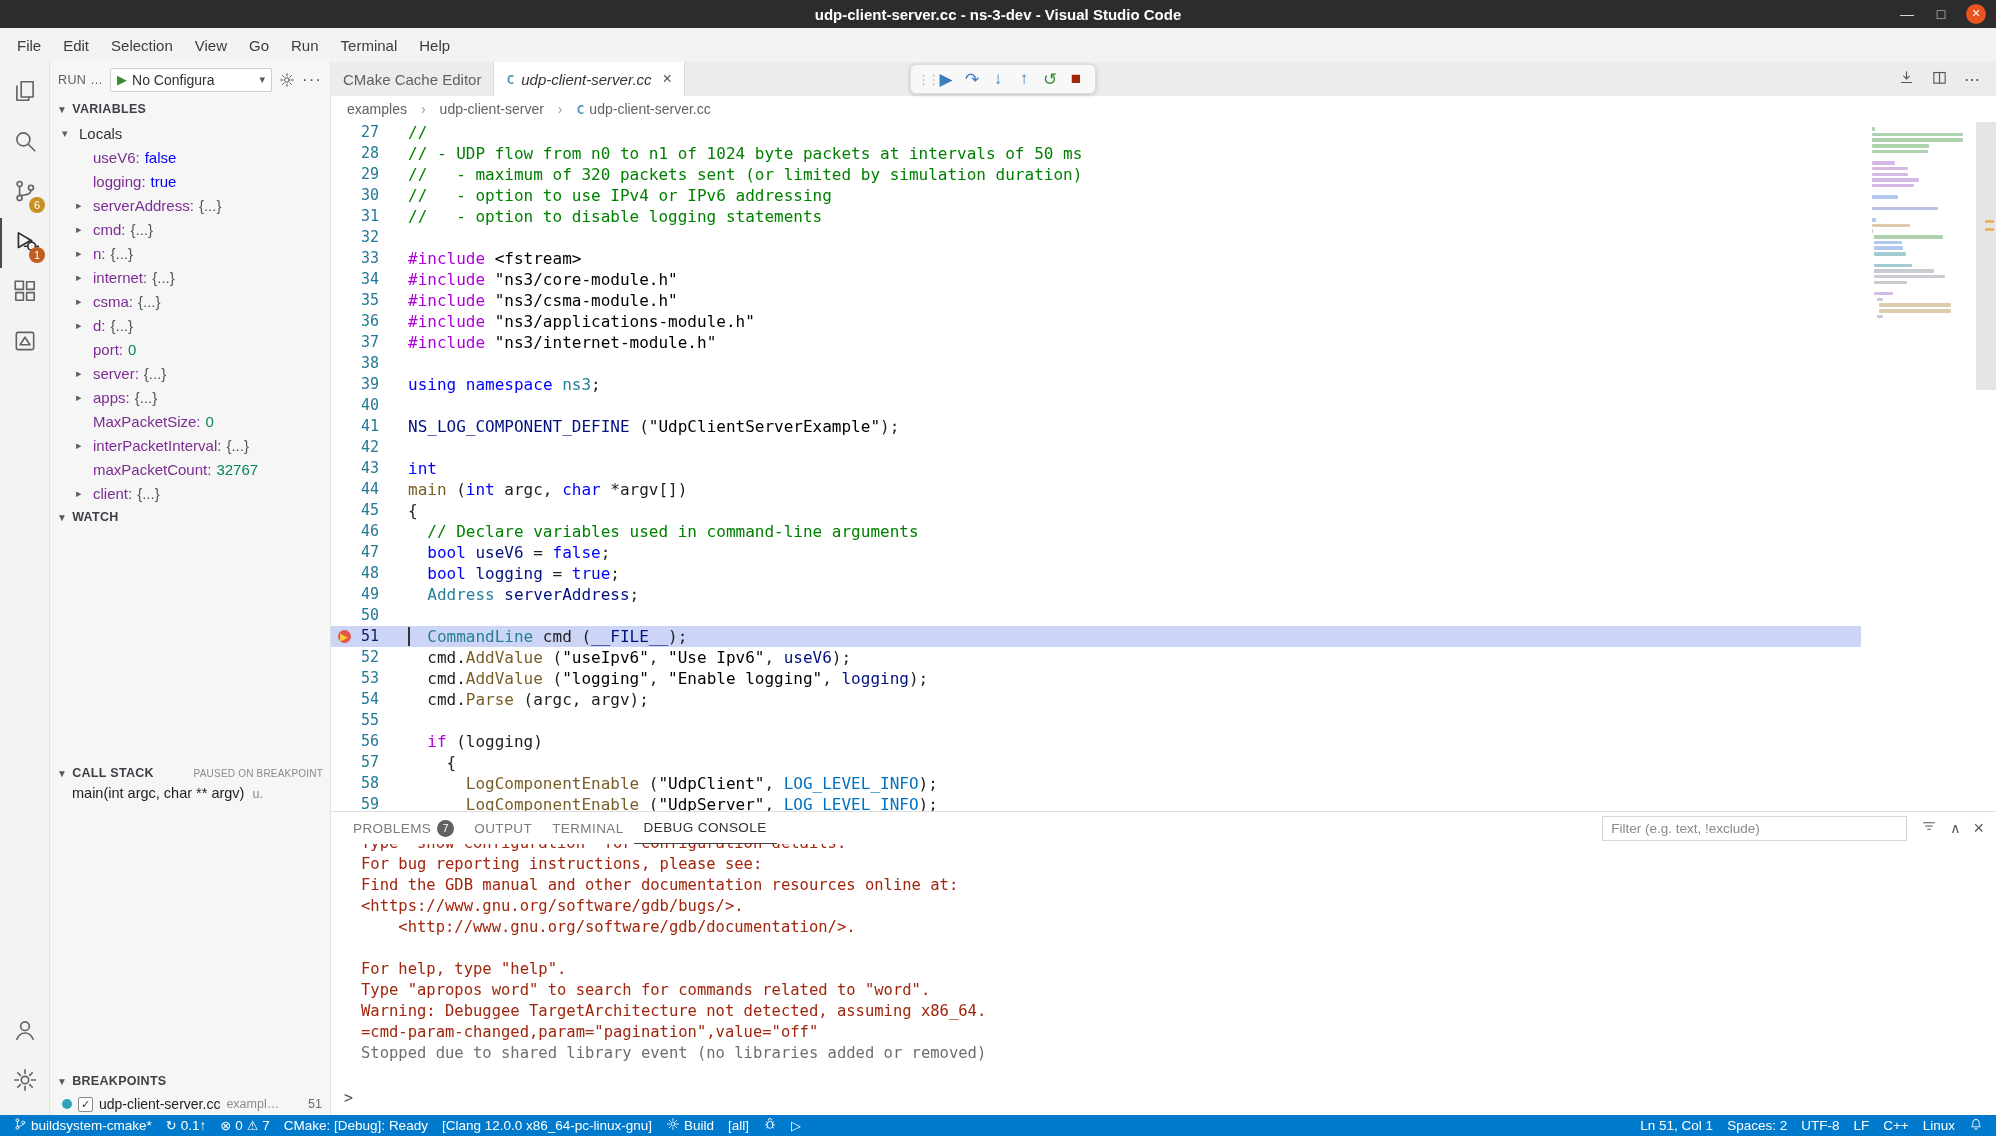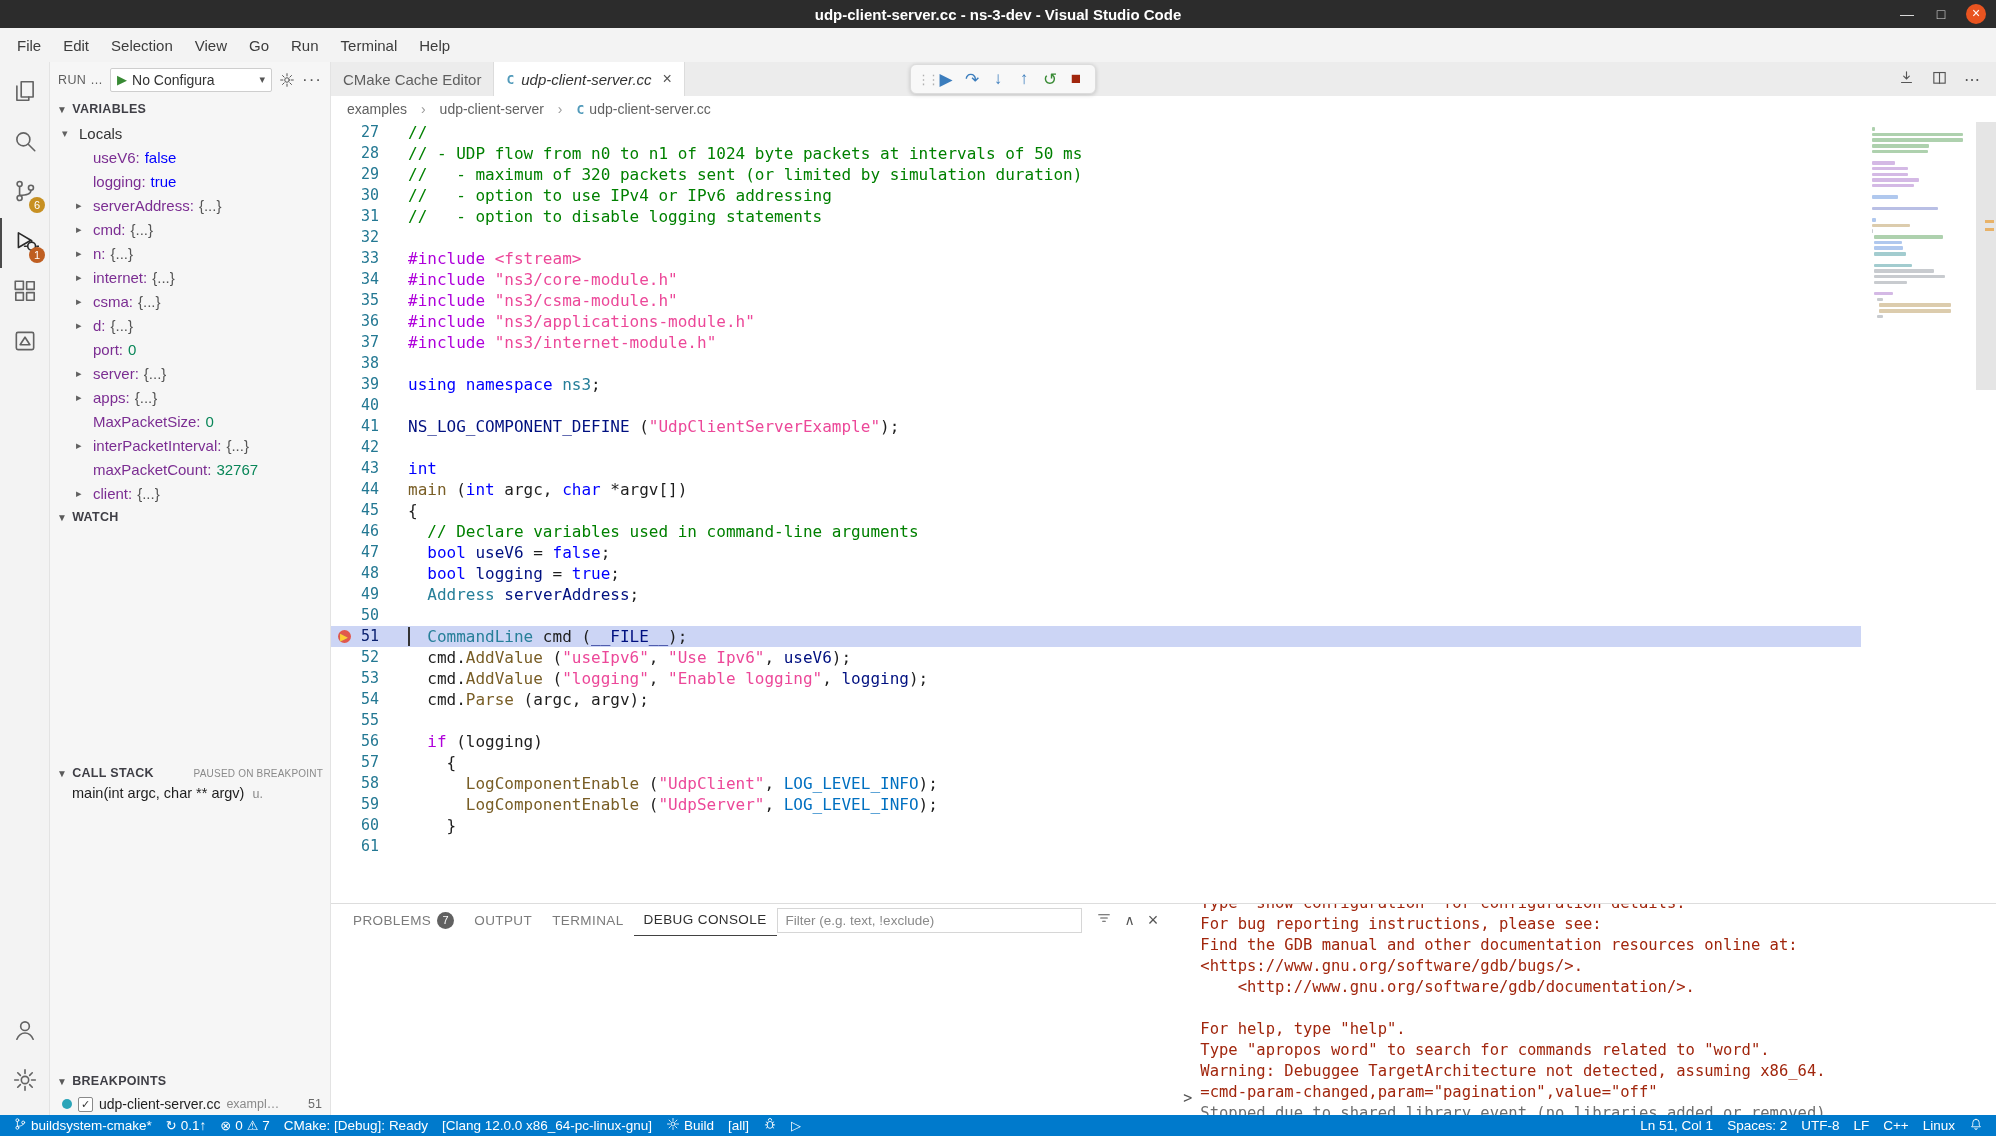--- a/index.html
+++ b/index.html
@@ -73,32 +73,32 @@
   .crumb{display:flex;align-items:center;gap:5px}
   
   .code-area{flex:1;position:relative;overflow:hidden;font-family:"DejaVu Sans Mono",monospace;font-size:16px}
   .code-lines{position:absolute;top:0;left:0;right:135px}
   .line{height:21px;line-height:21px;display:flex;white-space:pre;position:relative}
   .line.current{background:#ccd5f5}
   .glyph{width:30px;flex:none;position:relative}
   .lineno{width:34px;flex:none;text-align:left;color:#237893;font-size:15px}
   .line.current .lineno{color:#0b216f}
   .ltext{padding-left:13px}
-  .c{color:#008000}.k{color:#0000ff}.s{color:#ec4899}.t{color:#267f99}.f{color:#795e26}.m{color:#001080}.p{color:#af00db}.v{color:#001080}.e{color:#0070c1}.d{color:#1e1e1e}
+  .c{color:#008000}.k{color:#0000ff}.s{color:#000000}.t{color:#267f99}.f{color:#795e26}.m{color:#001080}.p{color:#af00db}.v{color:#001080}.e{color:#0070c1}.d{color:#1e1e1e}
   .bpdot{position:absolute;left:7px;top:4px;width:13px;height:13px;border-radius:50%;background:#e2574c}
   .bparrow{position:absolute;left:9px;top:0;color:#ffcc33;font-size:13px;text-shadow:0 0 1px #996}
   .caret{position:absolute;left:77px;top:1px;width:2px;height:19px;background:#333}
   .minimap{position:absolute;top:0;right:20px;width:108px;bottom:0;padding-top:5px;background:#fff}
   .mm-bar{height:3.5px;margin-bottom:2.2px;border-radius:1px;opacity:.55}
   .mm-bar.empty{background:transparent}
   .vscroll{position:absolute;top:0;right:0;width:20px;bottom:0}
   .sb-slider{position:absolute;top:0;right:0;width:20px;height:268px;background:rgba(110,110,110,.18)}
   .tick{position:absolute;right:2px;width:9px;height:3px;background:#e8b268}
   
-  .panel{height:212px;border-top:1px solid #ddd;display:flex;flex-direction:row;position:relative;flex:none}
+  .panel{height:304px;border-top:1px solid #ddd;display:flex;flex-direction:column;position:relative;flex:none}
   .panel-header{height:32px;display:flex;align-items:center;padding:0 12px;flex:none}
   .ptab{padding:0 10px;height:100%;display:flex;align-items:center;gap:6px;font-size:13.5px;color:#7b7b7b;letter-spacing:.4px}
   .ptab.active{color:#2f2f2f;border-bottom:1px solid #424242}
   .pbadge{background:#616161;color:#fff;border-radius:9px;min-width:17px;height:17px;font-size:11px;display:flex;align-items:center;justify-content:center;padding:0 4px}
   .panel-right{margin-left:auto;display:flex;align-items:center;gap:14px}
   .filter{width:305px;height:25px;border:1px solid #d6d6d6;background:#fff;font-size:13.5px;color:#444;padding:0 8px;outline:none;font-family:"Liberation Sans",sans-serif}
   .filter::placeholder{color:#8a8a8a}
   .panel-icons{display:flex;align-items:center;gap:13px;color:#555}
   .panel-icons svg{width:16px;height:16px}
   .pclose{font-size:18px}

